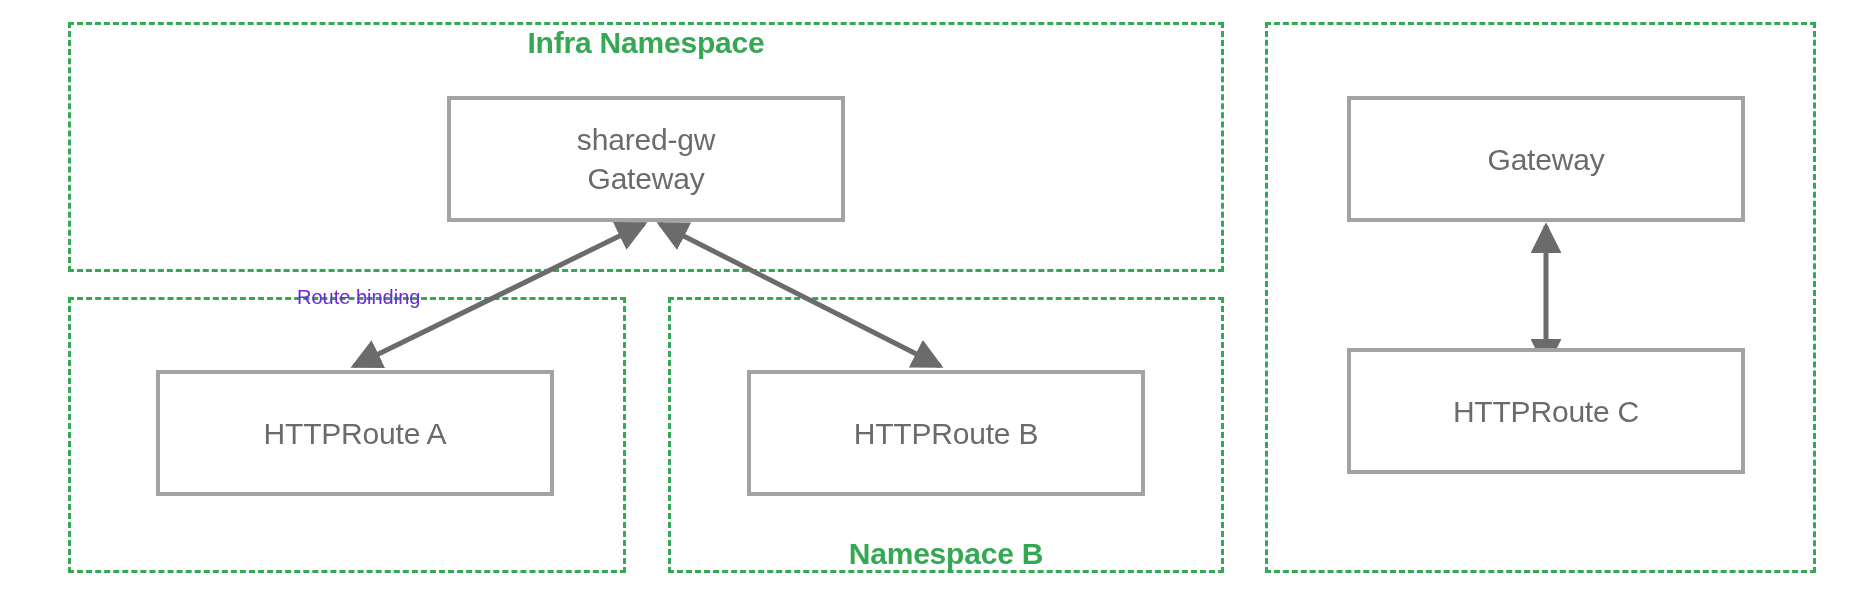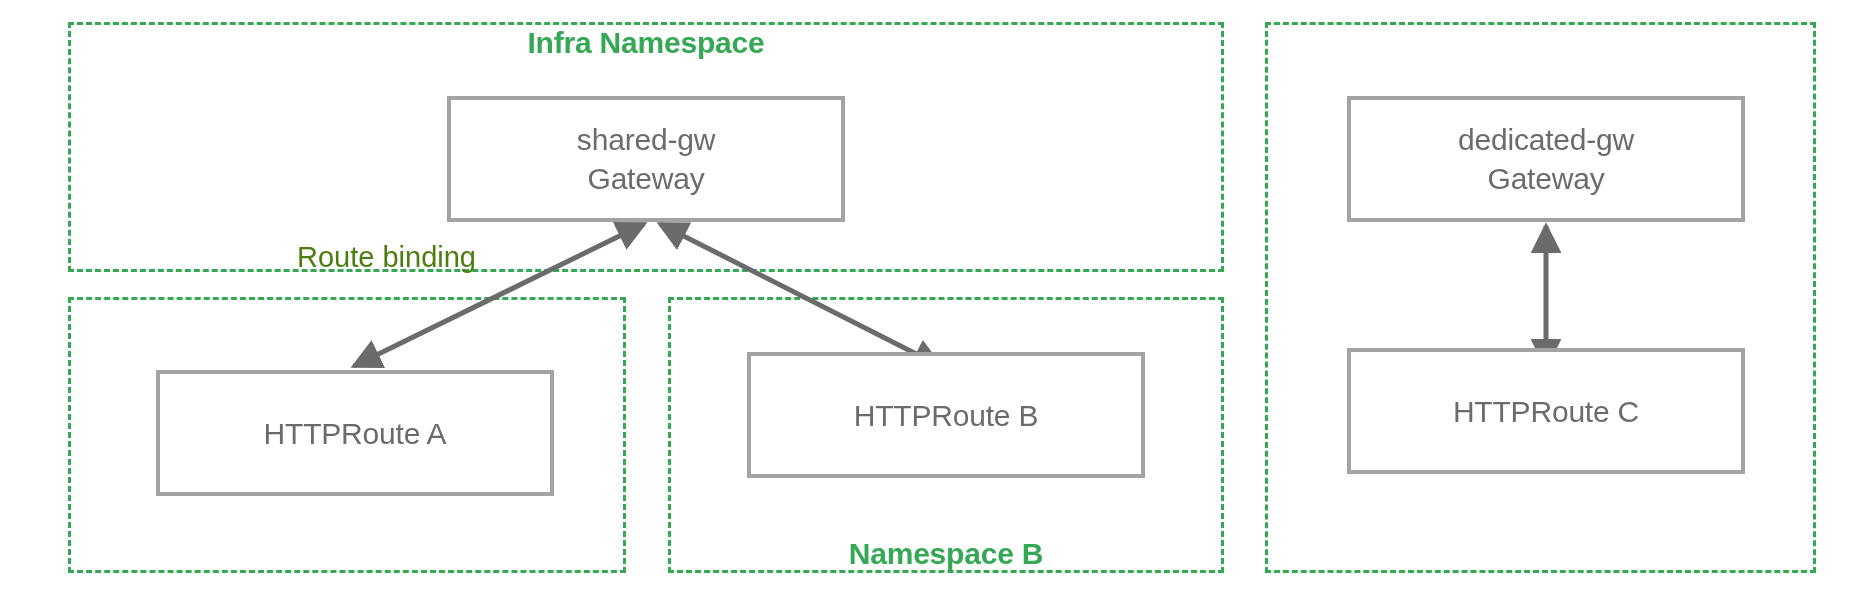--- a/index.html
+++ b/index.html
@@ -48,25 +48,26 @@
     font-weight: normal;
     text-align: center;
     letter-spacing: -0.2px;
   }
   .node-line {
     display: block;
     white-space: nowrap;
   }
   .edge-label {
     position: absolute;
-    color: #4d7c0f;
-    font-size: 29px;
+    color: #6d28d9;
+    font-size: 20px;
     line-height: 28px;
     white-space: nowrap;
     background: transparent;
+    margin-top: 40px;
   }
   svg.arrows {
     position: absolute;
     left: 0;
     top: 0;
     width: 1860px;
     height: 600px;
     pointer-events: none;
   }
 </style>
@@ -98,29 +99,28 @@
 
     <line x1="1546" y1="226" x2="1546" y2="366" stroke="#6b6b6b" stroke-width="5" marker-start="url(#ah)" marker-end="url(#ah)"></line>
   </svg>
 
   <div class="node-box" style="left:447px; top:96px; width:398px; height:126px;">
     <span class="node-line">shared-gw</span>
     <span class="node-line">Gateway</span>
   </div>
 
   <div class="node-box" style="left:1347px; top:96px; width:398px; height:126px;">
-    <span class="node-line">dedicated-gw</span>
     <span class="node-line">Gateway</span>
   </div>
 
   <div class="node-box" style="left:156px; top:370px; width:398px; height:126px;">
     <span class="node-line">HTTPRoute A</span>
   </div>
 
-  <div class="node-box" style="left:747px; top:352px; width:398px; height:126px;">
+  <div class="node-box" style="left:747px; top:370px; width:398px; height:126px;">
     <span class="node-line">HTTPRoute B</span>
   </div>
 
   <div class="node-box" style="left:1347px; top:348px; width:398px; height:126px;">
     <span class="node-line">HTTPRoute C</span>
   </div>
 
   <div class="edge-label" style="left:297px; top:243px;">Route binding</div>
 
 </div>

